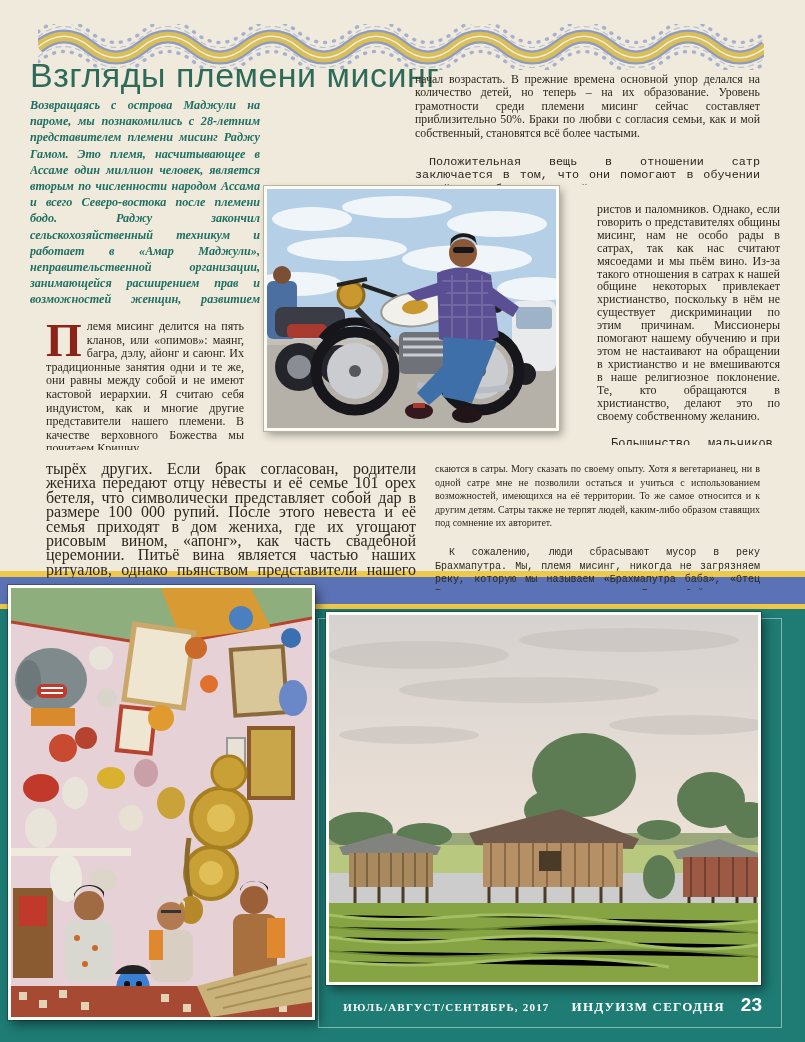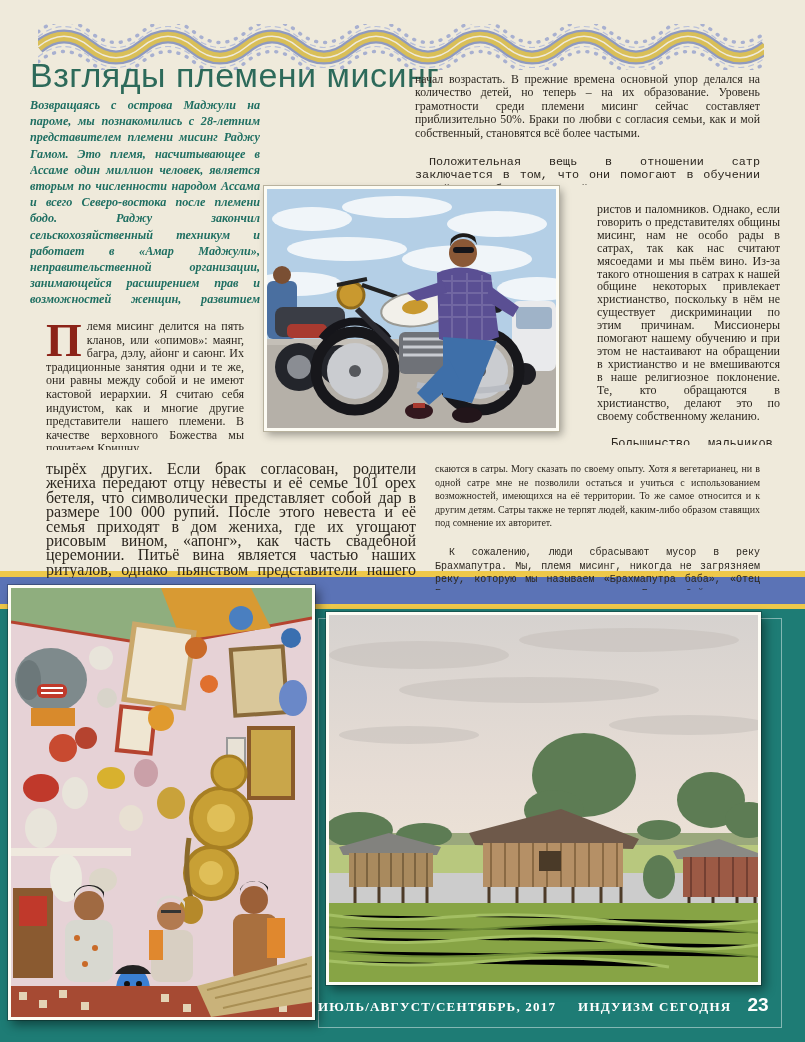--- a/index.html
+++ b/index.html
@@ -35,21 +35,21 @@
   
   .photo{position:absolute;border:3px solid #fdfcf4;box-shadow:0 0 0 1px #b8b29e,3px 4px 8px rgba(0,0,0,.35);
          overflow:hidden;background:#ccc;}
   .photo svg{display:block;}
   .moto{left:264px;top:186px;width:289px;height:239px;}
   .masks{left:8px;top:585px;width:301px;height:429px;box-shadow:0 0 0 1px rgba(0,0,0,.25),4px 5px 10px rgba(0,0,0,.45);}
   .village{left:326px;top:612px;width:429px;height:367px;box-shadow:0 0 0 1px rgba(0,0,0,.25),4px 5px 10px rgba(0,0,0,.45);}
   
   .footer{position:absolute;left:318px;top:994px;width:444px;text-align:right;color:#ffffff;
           font-family:"Liberation Serif", serif;font-weight:bold;white-space:nowrap;}
-  .footer .issue{font-size:13px;letter-spacing:1.2px;}
+  .footer .issue{font-size:11px;letter-spacing:1.2px;padding-left:16px;}
   .footer .mag{font-size:13px;letter-spacing:1.2px;margin-left:18px;}
   .footer .pnum{font-size:19px;margin-left:12px;font-family:"Liberation Sans", sans-serif;text-align:right;}
 </style>
 </head>
 <body>
 
 <div class="page">
 
   <div class="gold-line-1"></div>
   <div class="blue-band"></div>

